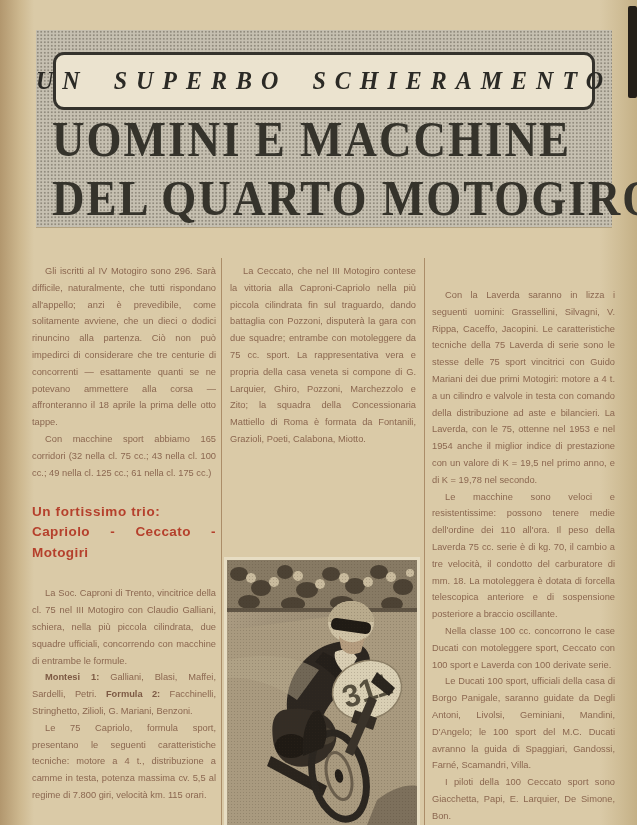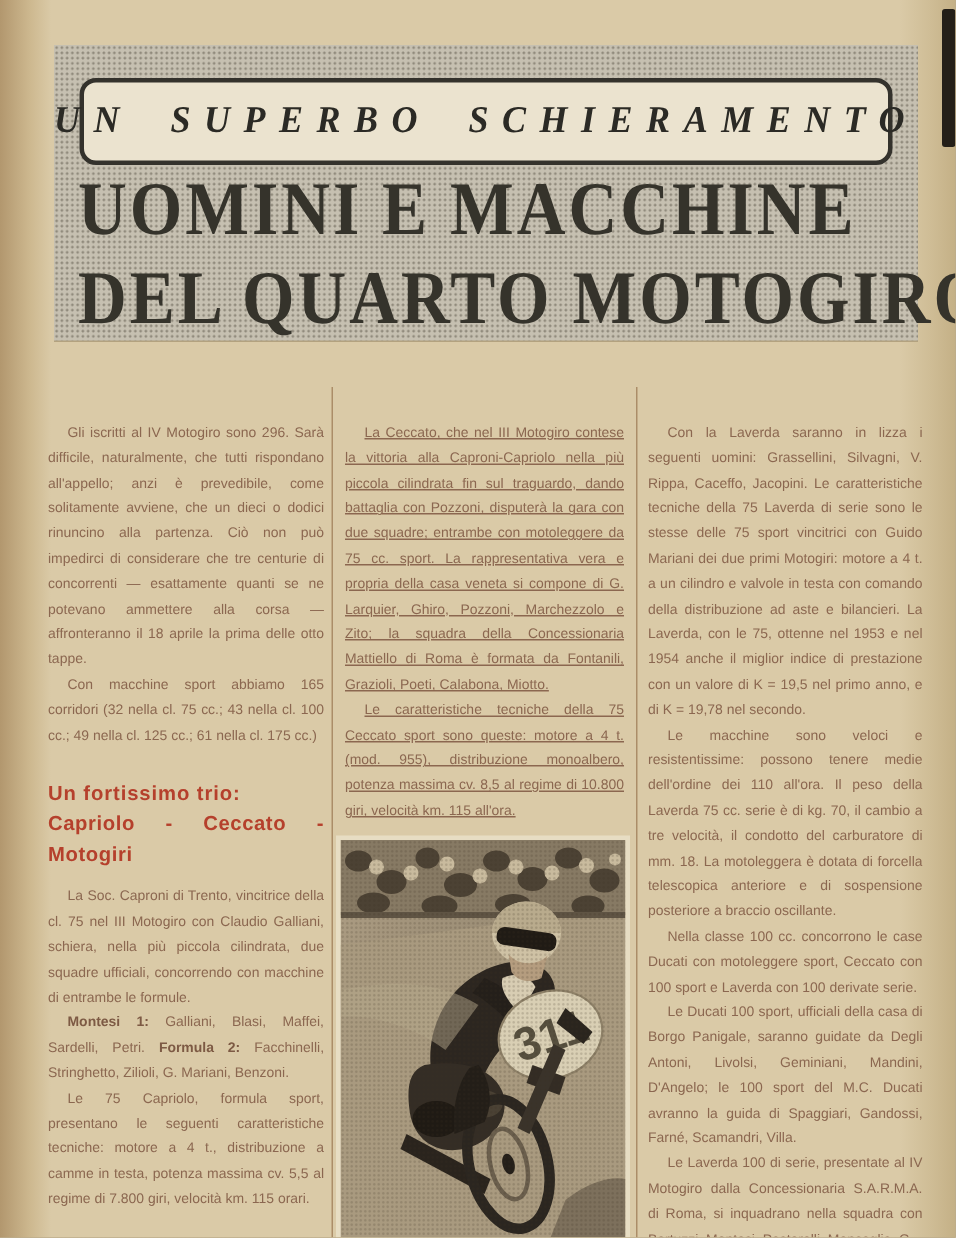--- a/index.html
+++ b/index.html
@@ -42,37 +42,37 @@
   .page-title{
     position:absolute;left:16px;top:80px;right:8px;
     font-family:"Liberation Serif", serif;
     font-weight:bold;color:#35332b;
     font-size:45px;line-height:53px;letter-spacing:2px;
     transform:scaleY(1.12);transform-origin:top left;
     white-space:nowrap;
   }
   
   .col{
-    position:absolute;top:280px;bottom:0;overflow:hidden;
+    position:absolute;top:263px;bottom:0;overflow:hidden;
     color:#8b6750;
     font-size:9.3px;line-height:16.8px;text-align:justify;
   }
   .col1{left:32px;width:184px;}
-  .col2{left:230px;width:186px;text-decoration:underline;}
-  .col3{left:432px;width:183px;}
+  .col2{left:230px;width:186px;}
+  .col3{left:432px;width:183px;margin-top:24px;}
   .vrule{
     position:absolute;top:258px;bottom:0;width:1px;
     background:#ab8d68;
   }
   .vrule1{left:221px;}
   .vrule2{left:424px;}
   .col p{margin:0;text-indent:13px;}
   .bold-run{font-weight:bold;color:#7d5a44;}
   .subhead{
-    margin:21px 0 9px 0;
+    margin:21px 0 22px 0;
     color:#b5402c;font-weight:bold;
   }
   .subhead-line1{font-size:13.5px;line-height:19px;letter-spacing:0.6px;}
   .subhead-line2{font-size:13.5px;line-height:21px;letter-spacing:0.4px;word-spacing:7px;}
   
   .photo-frame{
     position:absolute;left:224px;top:557px;width:196px;height:268px;
     background:#e7ddc3;padding:3px 3px 0 3px;box-sizing:border-box;
   }
   .photo-inner{position:relative;width:190px;height:265px;overflow:hidden;}
@@ -112,28 +112,28 @@
       <div class="subhead-line2">Capriolo - Ceccato - Motogiri</div>
     </div>
     <p>La Soc. Caproni di Trento, vincitrice della cl. 75 nel III Motogiro con Claudio Galliani, schiera, nella più piccola cilindrata, due squadre ufficiali, concorrendo con macchine di entrambe le formule.</p>
     <p><span class="bold-run">Montesi 1:</span><span> Galliani, Blasi, Maffei, Sardelli, Petri. </span><span class="bold-run">Formula 2:</span><span> Facchinelli, Stringhetto, Zilioli, G. Mariani, Benzoni.</span></p>
     <p>Le 75 Capriolo, formula sport, presentano le seguenti caratteristiche tecniche: motore a 4 t., distribuzione a camme in testa, potenza massima cv. 5,5 al regime di 7.800 giri, velocità km. 115 orari.</p>
 
   </div>
 
   <div class="col col2">
     <p>La Ceccato, che nel III Motogiro contese la vittoria alla Caproni-Capriolo nella più piccola cilindrata fin sul traguardo, dando battaglia con Pozzoni, disputerà la gara con due squadre; entrambe con motoleggere da 75 cc. sport. La rappresentativa vera e propria della casa veneta si compone di G. Larquier, Ghiro, Pozzoni, Marchezzolo e Zito; la squadra della Concessionaria Mattiello di Roma è formata da Fontanili, Grazioli, Poeti, Calabona, Miotto.</p>
-    <p>Le caratteristiche tecniche della 75 Ceccato sport sono queste: motore a 4 t. (mod. 955), distribuzione monoalbero, potenza massima cv. 8,5 al regime di 10.800 giri, velocità km. 115 all'ora.</p>
   </div>
 
   <div class="col col3">
     <p>Con la Laverda saranno in lizza i seguenti uomini: Grassellini, Silvagni, V. Rippa, Caceffo, Jacopini. Le caratteristiche tecniche della 75 Laverda di serie sono le stesse delle 75 sport vincitrici con Guido Mariani dei due primi Motogiri: motore a 4 t. a un cilindro e valvole in testa con comando della distribuzione ad aste e bilancieri. La Laverda, con le 75, ottenne nel 1953 e nel 1954 anche il miglior indice di prestazione con un valore di K = 19,5 nel primo anno, e di K = 19,78 nel secondo.</p>
     <p>Le macchine sono veloci e resistentissime: possono tenere medie dell'ordine dei 110 all'ora. Il peso della Laverda 75 cc. serie è di kg. 70, il cambio a tre velocità, il condotto del carburatore di mm. 18. La motoleggera è dotata di forcella telescopica anteriore e di sospensione posteriore a braccio oscillante.</p>
     <p>Nella classe 100 cc. concorrono le case Ducati con motoleggere sport, Ceccato con 100 sport e Laverda con 100 derivate serie.</p>
     <p>Le Ducati 100 sport, ufficiali della casa di Borgo Panigale, saranno guidate da Degli Antoni, Livolsi, Geminiani, Mandini, D'Angelo; le 100 sport del M.C. Ducati avranno la guida di Spaggiari, Gandossi, Farné, Scamandri, Villa.</p>
+    <p>I piloti della 100 Ceccato sport sono Giacchetta, Papi, E. Larquier, De Simone, Bon.</p>
     <p>Le Laverda 100 di serie, presentate al IV Motogiro dalla Concessionaria S.A.R.M.A. di Roma, si inquadrano nella squadra con Bertuzzi, Montesi, Pastorelli, Mencaglia, G.</p>
   </div>
 
   <div class="photo-frame">
     <div class="photo-inner">
       <svg width="190" height="265" viewBox="0 0 190 265" xmlns="http://www.w3.org/2000/svg">
 
         <defs>
           <linearGradient id="track" x1="0" y1="0" x2="1" y2="1">
             <stop offset="0" stop-color="#b3a388"></stop>

